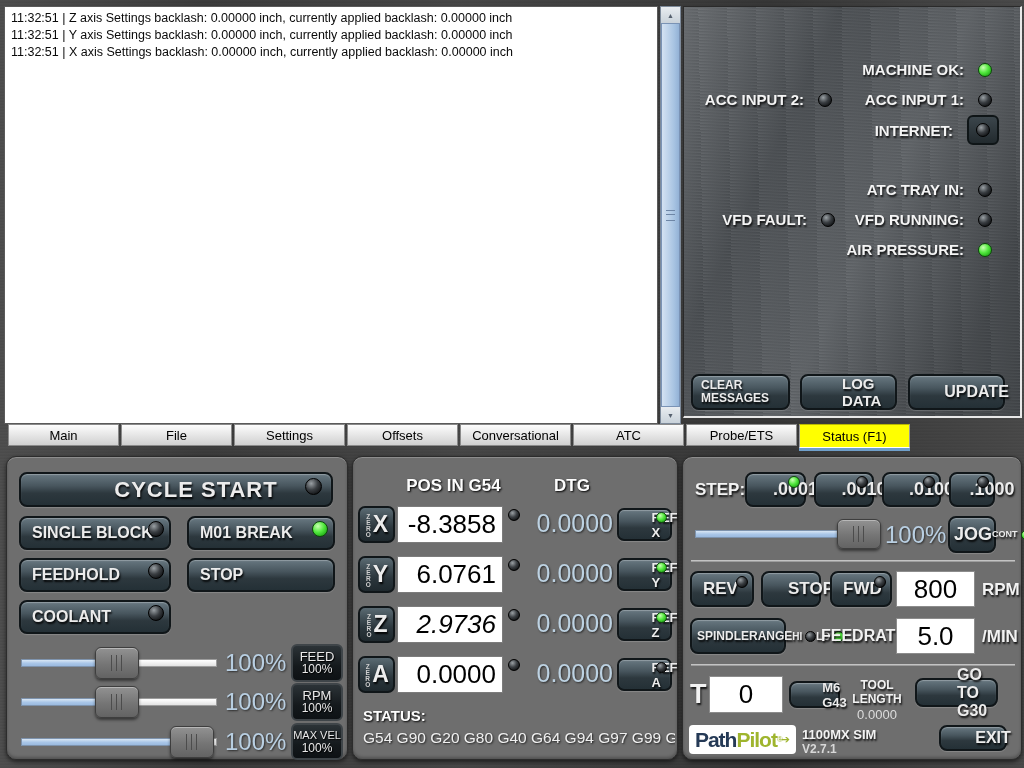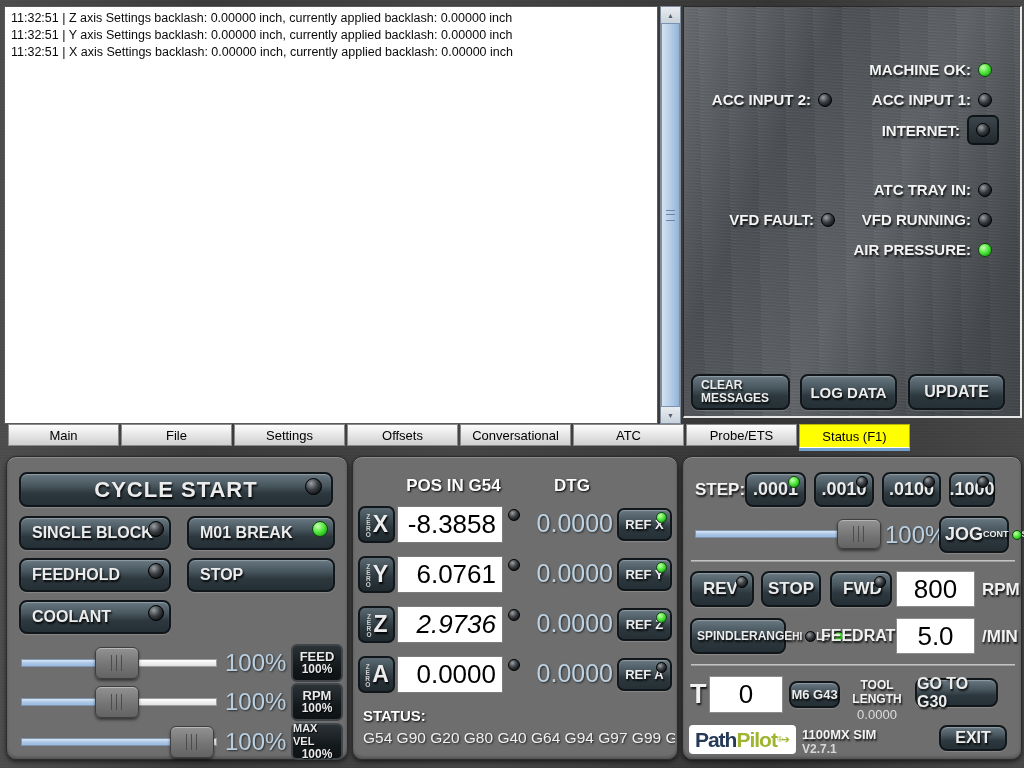--- a/index.html
+++ b/index.html
@@ -30,43 +30,43 @@
     background:linear-gradient(180deg,transparent 3px,#6e86a6 3px,#6e86a6 4px,transparent 4px);}
   
   #status-panel{
     left:683px;top:6px;width:339px;height:412px;box-sizing:border-box;
     border-style:solid;border-width:1px 2px 2px 1px;border-color:#2a2a2a #e8e8e8 #e8e8e8 #2a2a2a;
     background-color:#55595d;
     background-image:
       linear-gradient(115deg, rgba(255,255,255,.12), rgba(0,0,0,.08) 30%, rgba(255,255,255,.07) 55%, rgba(0,0,0,.16) 85%),
       repeating-linear-gradient(178deg,#5d6165 0px,#4e5256 1px,#585c60 2px,#4a4e52 3px);
   }
-  .ind{position:absolute;display:flex;align-items:center;gap:7px;}
+  .ind{position:absolute;display:flex;align-items:center;gap:14px;}
   .ind-label{color:#f4f4f4;font-weight:bold;font-size:15px;letter-spacing:0px;
     text-shadow:1px 2px 2px rgba(0,0,0,.85);white-space:nowrap;}
   .led{display:inline-block;width:14px;height:14px;border-radius:50%;box-sizing:border-box;flex:none;}
   .led.on{background:radial-gradient(circle at 35% 30%,#c9ffb2,#52e83e 45%,#1da614 85%);border:1px solid #0b4a08;}
   .led.off{background:radial-gradient(circle at 35% 30%,#9aa0a4,#3a3e42 45%,#0e1012 85%);border:1px solid #000;}
   .led-box{display:flex;align-items:center;justify-content:center;width:28px;height:26px;
     background:linear-gradient(180deg,#3b454b,#222a2e);border:2px solid #0f1517;border-radius:6px;}
   
   .btn{
     position:absolute;display:flex;align-items:center;box-sizing:border-box;cursor:pointer;
     background:linear-gradient(180deg,#687881 0%,#48565e 38%,#2d383e 62%,#243036 100%);
     border:2px solid #101619;border-radius:8px;
     box-shadow:0 1px 1px rgba(255,255,255,.18), inset 0 1px 1px rgba(255,255,255,.28);
     color:#ececec;font-weight:bold;text-shadow:1px 2px 2px rgba(0,0,0,.9);
   }
   .btn .corner-led{position:absolute;top:3px;right:5px;}
-  .btn.center{justify-content:center;}
+  .btn.center{justify-content:center;padding-left:40px;}
   .btn.left{justify-content:flex-start;padding-left:11px;}
   .blackbtn{
     position:absolute;box-sizing:border-box;cursor:pointer;border-radius:6px;
     background:linear-gradient(180deg,#2c3337,#14191c 60%,#0e1215);
-    border:2px solid #3f4549;color:#e9e9e9;font-weight:bold;text-shadow:1px 1px 1px #000;
+    border:2px solid #3f4549;color:#e9e9e9;font-weight:normal;text-shadow:1px 1px 1px #000;
     display:flex;flex-direction:column;align-items:center;justify-content:center;line-height:13px;
   }
   
   .tab{position:absolute;top:424px;width:111px;height:22px;box-sizing:border-box;cursor:pointer;
     background:linear-gradient(180deg,#fdfdfd,#dddddd 70%,#cfcfcf);border:1px solid #8a8a8a;
     display:flex;align-items:center;justify-content:center;font-size:13px;color:#000;}
   .tab.active{background:#ffff00;border-color:#b8b800 #9a9a9a #ffffff #9a9a9a;height:24px;
     box-shadow:0 3px 0 #6f9fca;}
   
   .panel{position:absolute;top:456px;height:304px;background:#6e6e6e;border-radius:10px;
@@ -353,21 +353,21 @@
       <span class="led corner-led mini-led off" style="top:2px;right:4px;"></span>
     </div>
 
     <div class="track-fill" style="left:12px;top:73px;width:164px;"></div>
     <div class="track-rest" style="left:176px;top:73px;width:22px;"></div>
     <div class="handle" style="left:154px;top:62px;height:30px;">
         <div class="handle-grip"></div>
       </div>
     <div class="pct" style="left:202px;top:64px;width:50px;">100%</div>
 
-    <div class="btn" style="left:256px;top:59px;width:70px;height:37px;padding:8px 4px;justify-content:space-between;">
+    <div class="btn" style="left:265px;top:59px;width:48px;height:37px;padding:8px 4px;justify-content:space-between;">
       <span style="font-size:18px;">JOG</span>
       <span class="stack">
         <span class="stackrow">
             <span style="font-size:9px;">CONT</span>
             <span class="led on" style="width:10px;height:10px;"></span>
           </span>
         <span class="stackrow">
             <span style="font-size:9px;">STEP</span>
             <span class="led off" style="width:10px;height:10px;"></span>
           </span>

